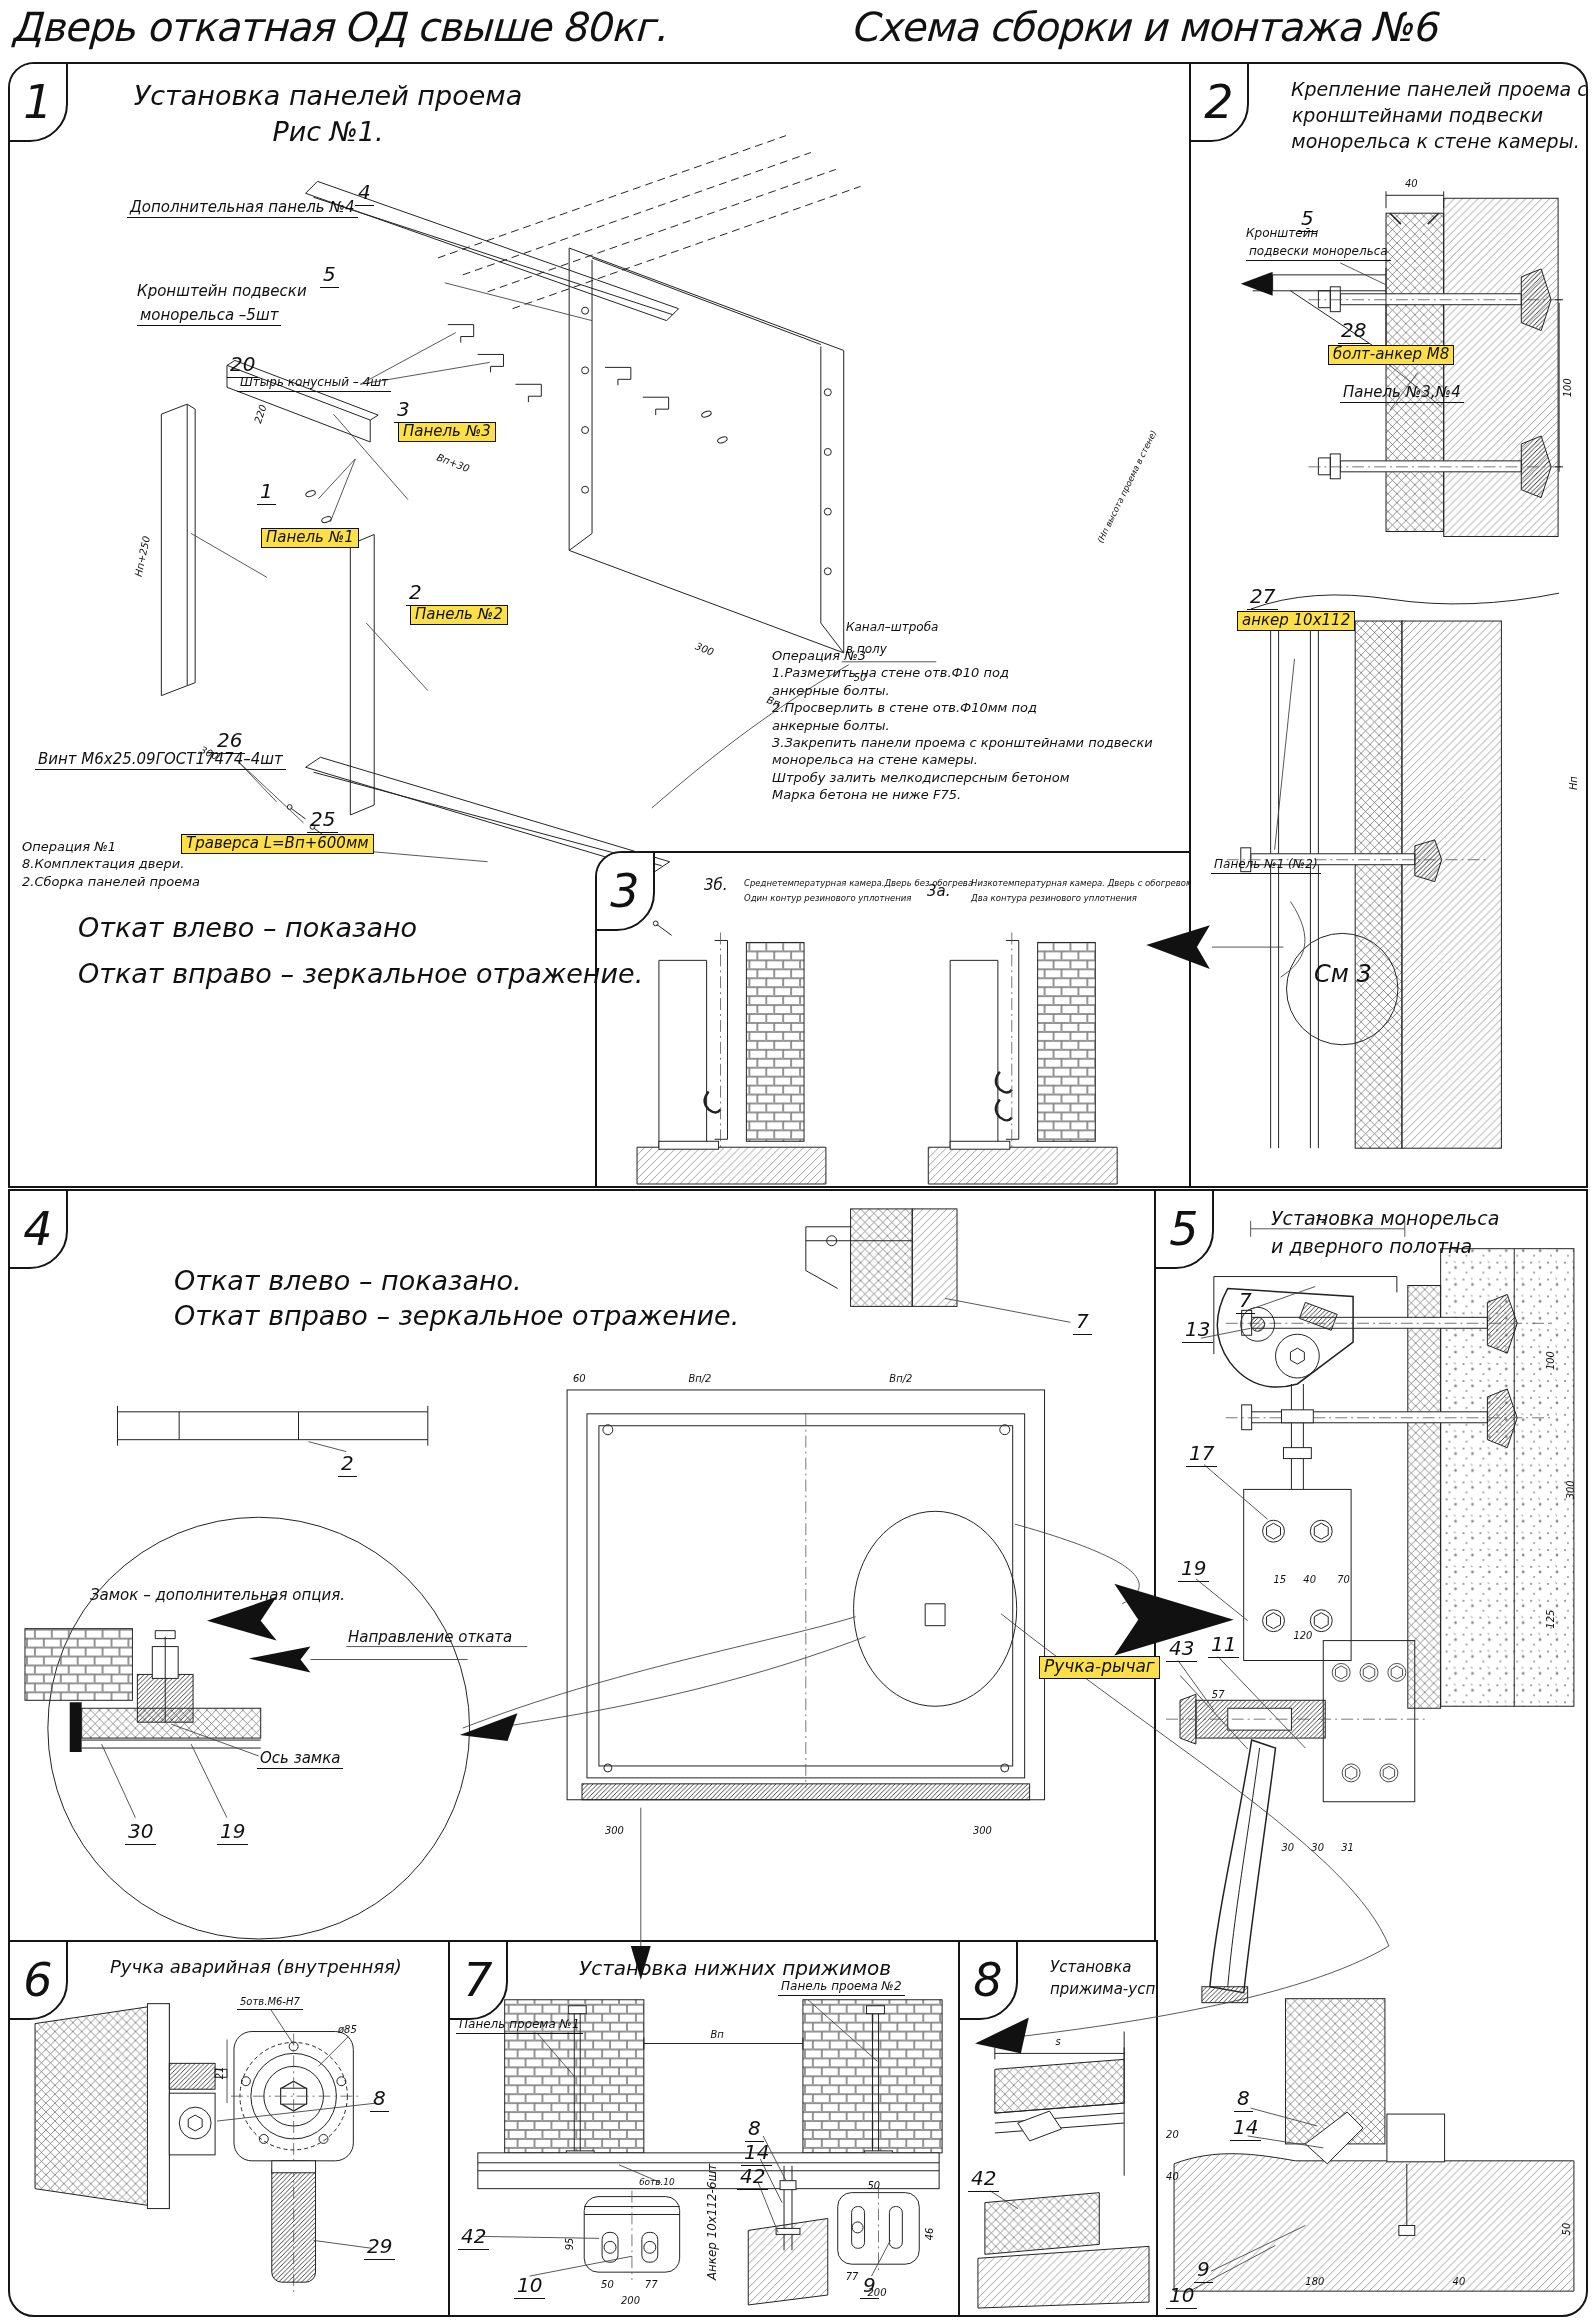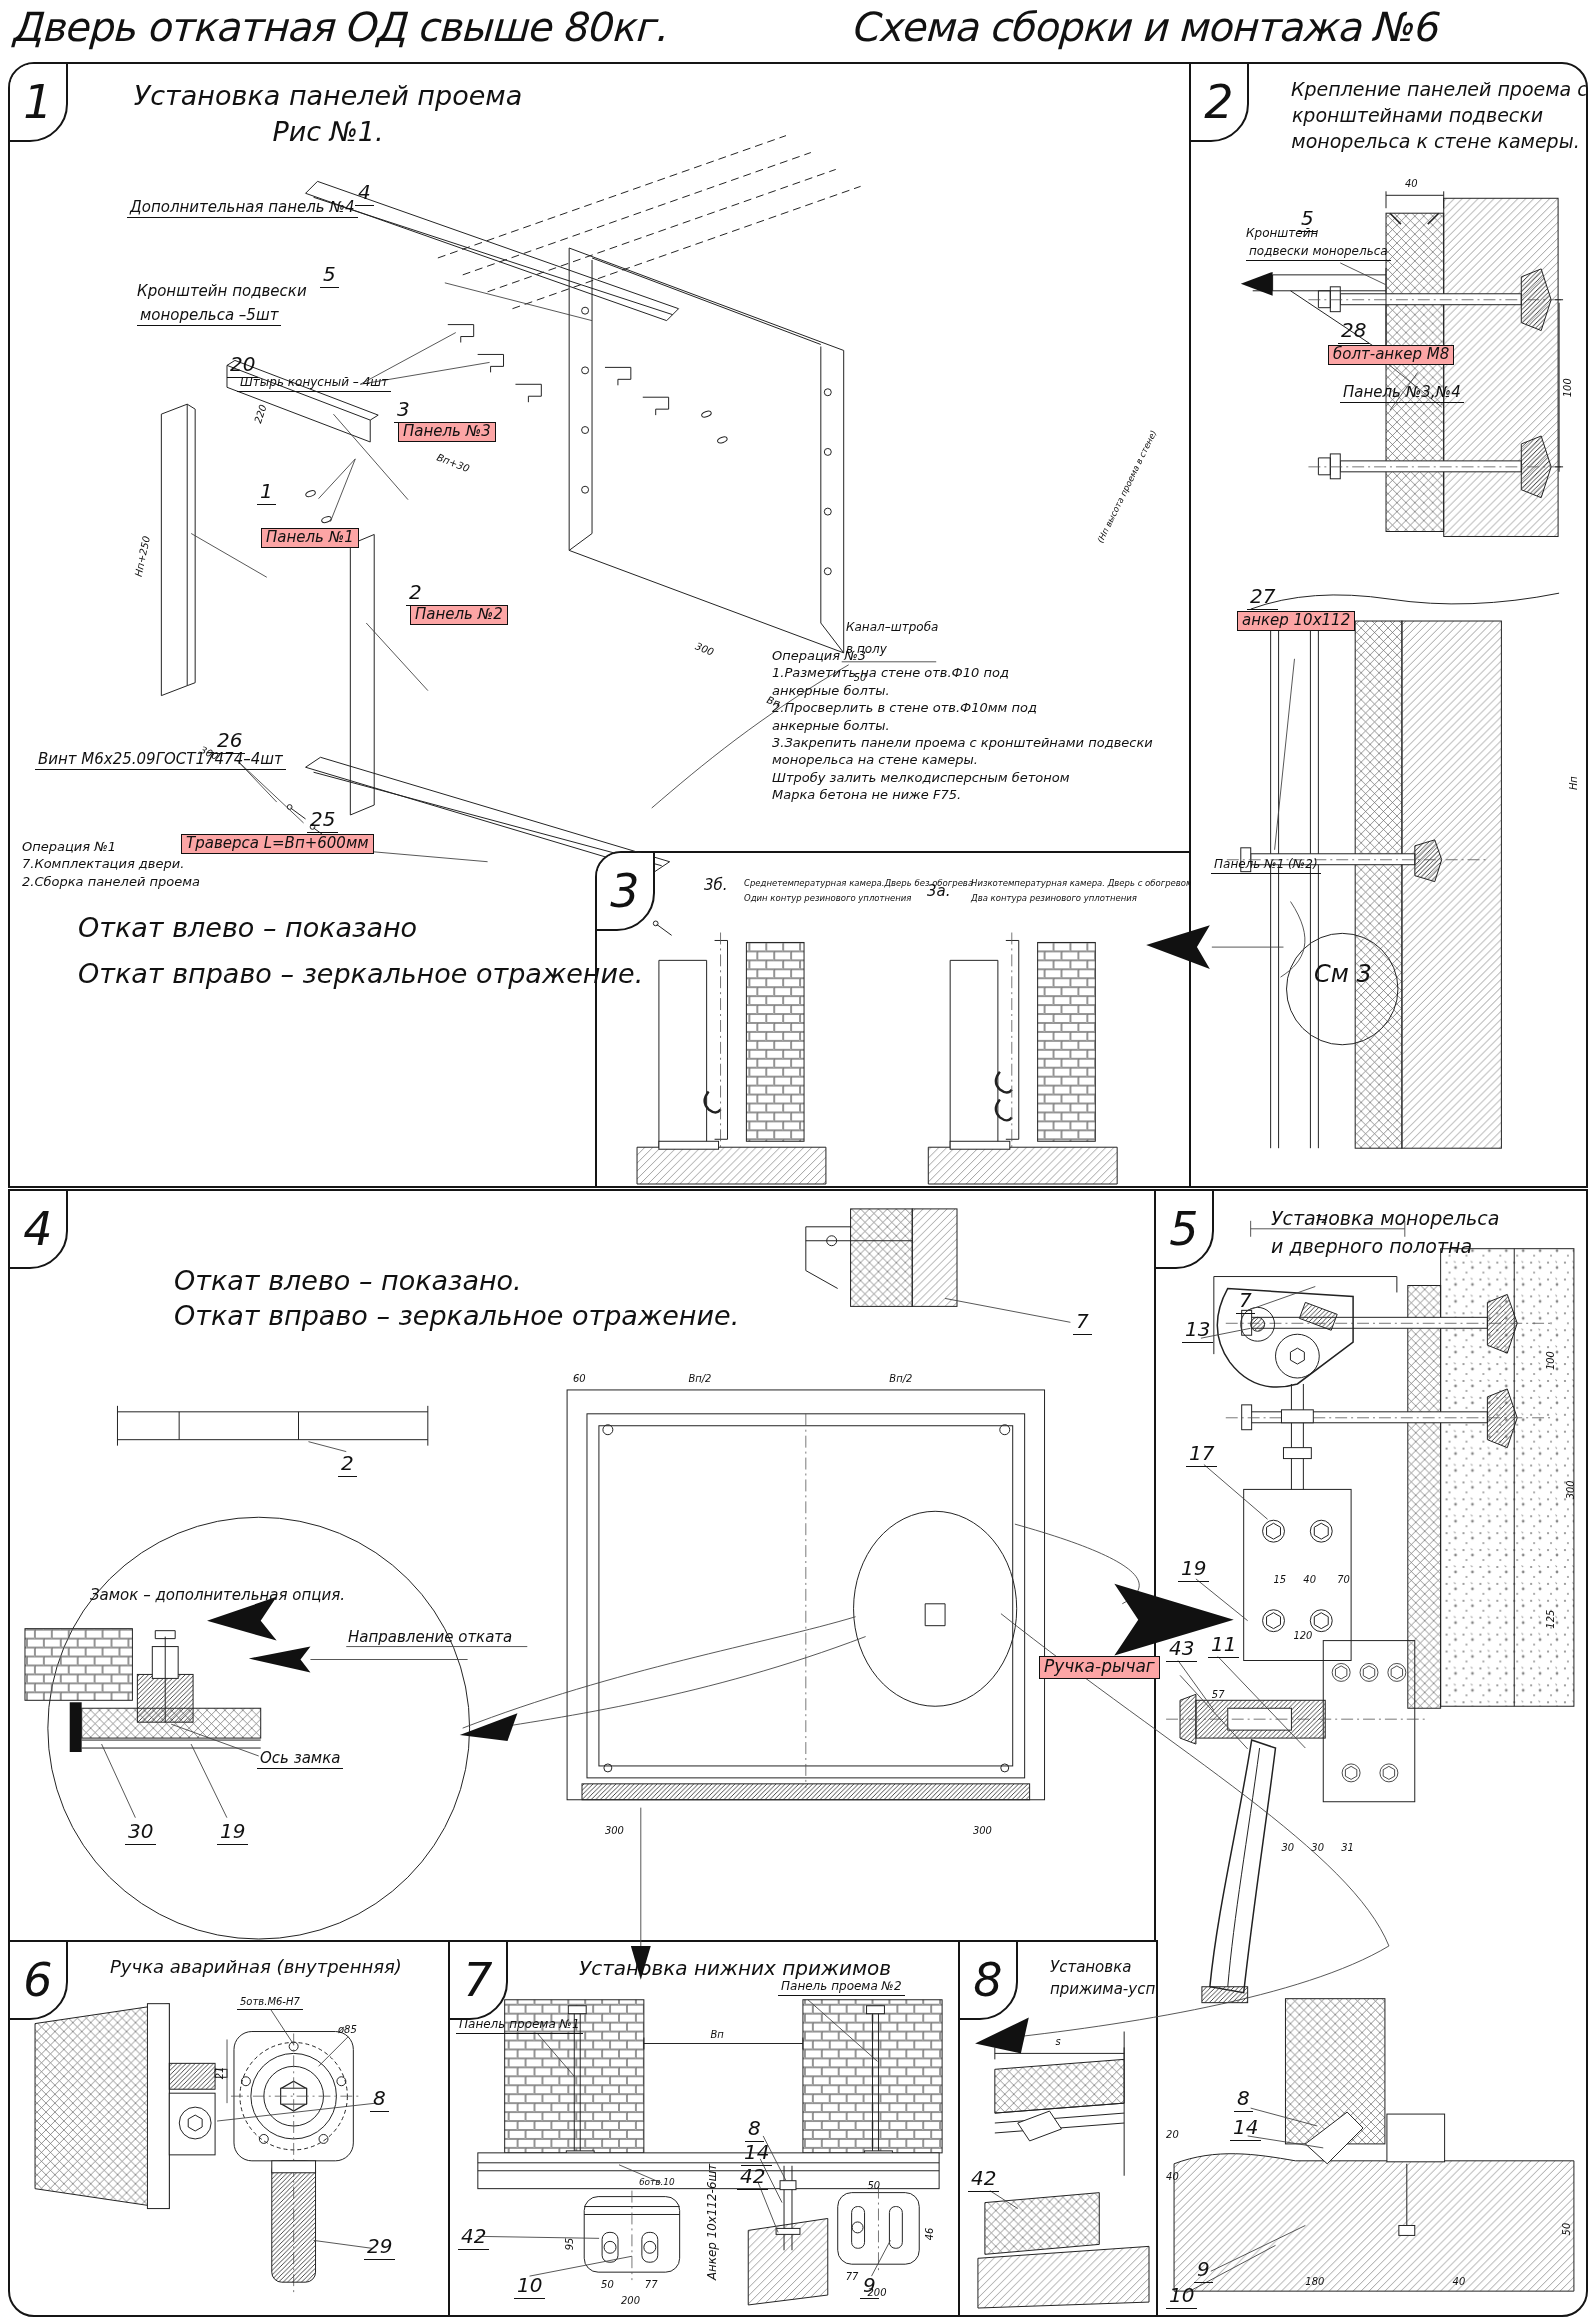--- a/index.html
+++ b/index.html
@@ -8,21 +8,21 @@
   .hdr{position:absolute;font-style:italic;font-size:40px;letter-spacing:-1px;
        transform:skewX(-4deg);white-space:nowrap}
   .pnl{position:absolute;border:2.2px solid #151515;background:#fff;overflow:hidden}
   .secnum{position:absolute;left:-2px;top:-2px;width:56px;height:76px;
           border:2.2px solid #151515;border-radius:0 0 38px 0;display:flex;
           align-items:center;justify-content:center;font-size:46px;font-style:italic;
           background:#fff;z-index:4}
   .lbl{position:absolute;font-style:italic;font-size:15px;line-height:1.15;
        white-space:nowrap;color:#111;z-index:3}
   .u{border-bottom:1.6px solid #111;padding:0 3px 1px}
-  .bx{border:1.6px solid #111;padding:0 4px 1px;background:#fca5a5}
+  .bx{border:1.6px solid #111;padding:0 4px 1px;background:#fde047}
   .cn{font-size:20px}
   .s12{font-size:12px}.s10{font-size:10px}.s9{font-size:8.5px}
   .stitle{position:absolute;font-style:italic;font-size:27px;white-space:nowrap;z-index:3}
   .ctr{text-align:center}
   .ops{position:absolute;font-size:13px;font-style:italic;line-height:1.34;z-index:3}
   .ops div{white-space:nowrap}
   .big{font-size:27px}
   svg.art{position:absolute;left:0;top:0;z-index:1}
   svg text{font:italic 10px "DejaVu Sans",sans-serif;fill:#111}
   .ln{stroke:#222;fill:none;stroke-width:1}
@@ -140,21 +140,21 @@
     <div class="lbl bx" style="left:400px;top:541px">Панель №2</div>
     <div class="lbl cn u" style="left:204px;top:665px">26</div>
     <div class="lbl u" style="left:25px;top:687px">Винт М6х25.09ГОСТ17474–4шт</div>
     <div class="lbl cn u" style="left:297px;top:744px">25</div>
     <div class="lbl bx" style="left:171px;top:770px">Траверса  L=Bп+600мм</div>
     <div class="lbl s12" style="left:836px;top:557px">Канал–штроба</div>
     <div class="lbl s12" style="left:836px;top:579px">в полу</div>
 
     <div class="ops" style="left:12px;top:774px">
       <div>Операция №1</div>
-      <div>7.Комплектация двери.</div>
+      <div>8.Комплектация двери.</div>
       <div>2.Сборка панелей проема</div>
     </div>
     <div class="ops" style="left:762px;top:583px">
       <div>Операция №3</div>
       <div>1.Разметить на стене отв.Ф10 под</div>
       <div>анкерные болты.</div>
       <div>2.Просверлить в стене отв.Ф10мм   под</div>
       <div>анкерные болты.</div>
       <div>3.Закрепить панели проема с кронштейнами подвески</div>
       <div>монорельса на стене камеры.</div>

